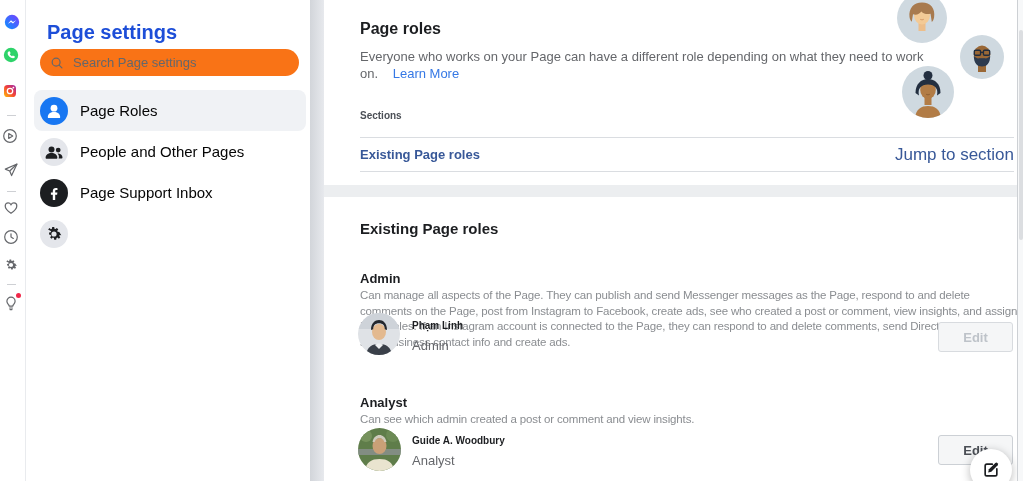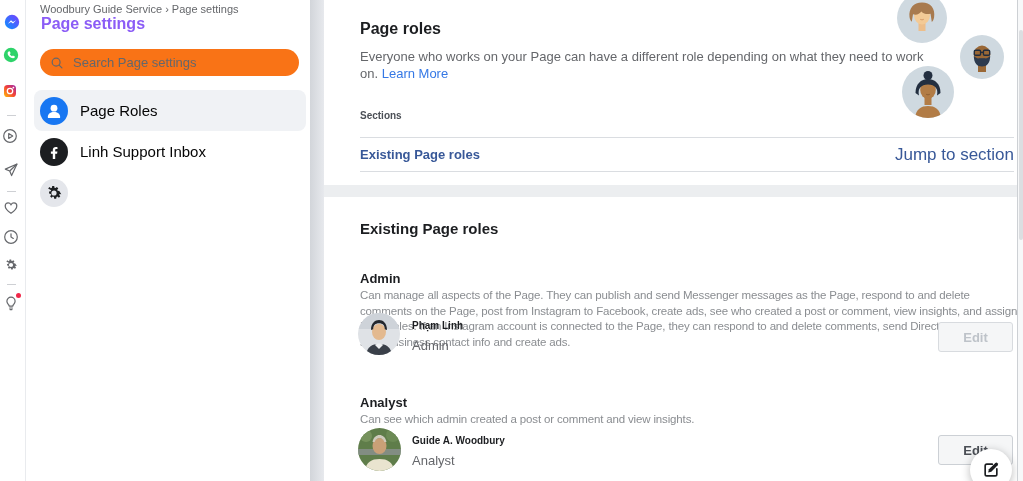--- a/index.html
+++ b/index.html
@@ -8,21 +8,21 @@
 
   
   .rail{position:absolute;left:0;top:0;width:25px;height:481px;background:#fff;border-right:1px solid #e9ebee;}
   .ric{position:absolute;width:16px;height:16px;color:#65676b;}
   .rdiv{position:absolute;left:7px;width:9px;height:1px;background:#ced0d4;}
   .badge-dot{position:absolute;right:-2px;top:-2px;width:5px;height:5px;border-radius:50%;background:#f02849;}
 
   
   .sidebar{position:absolute;left:26px;top:0;width:284px;height:481px;background:#fff;}
   .crumb{position:absolute;left:14px;top:3px;font-size:11px;color:#65676b;cursor:pointer;}
-  .sb-title{position:absolute;left:13px;top:13px;margin:2px;font-size:16px;font-weight:bold;color:#8b5cf6;}
+  .sb-title{position:absolute;left:13px;top:13px;margin:8px;font-size:20px;font-weight:bold;color:#1d4ed8;}
   .search{position:absolute;left:14px;top:49px;width:259px;height:27px;border-radius:14px;background:#f97316;
           display:flex;align-items:center;padding:0 10px;box-sizing:border-box;}
   .search svg{flex:0 0 auto;}
   .search input{border:0;outline:0;background:transparent;font-family:"Liberation Sans",sans-serif;
           font-size:13px;color:#050505;margin-left:7px;width:100%;}
   .search input::placeholder{color:#65676b;}
   .menu{position:absolute;left:0;top:90px;right:0;}
   .mi{height:41px;display:flex;align-items:center;margin:0 4px 0 8px;border-radius:8px;padding-left:6px;cursor:pointer;}
   .mi.selected{background:#f0f2f5;}
   .circ{width:28px;height:28px;border-radius:50%;background:#e4e6eb;display:flex;align-items:center;justify-content:center;flex:0 0 auto;}
@@ -31,21 +31,21 @@
   .lbl{margin-left:12px;font-size:15px;color:#050505;font-weight:500;}
 
   
   .gapstrip{position:absolute;left:310px;top:0;width:14px;height:481px;
             background:linear-gradient(to right,#d2d5da,#e7e9ed);}
 
   
   .main{position:absolute;left:324px;top:0;width:693px;height:481px;background:#fff;}
   .h1{position:absolute;left:36px;top:20px;margin:0;font-size:16px;font-weight:bold;color:#1c1e21;}
   .desc{position:absolute;left:36px;top:48px;width:578px;font-size:13px;line-height:17px;color:#65676b;}
-  .lm{color:#3578e5;text-decoration:none;cursor:pointer;}
+  .lm{color:#3578e5;text-decoration:none;cursor:pointer;margin-left:11px;}
   .sections{position:absolute;left:36px;top:110px;font-size:10px;font-weight:bold;color:#4b4f56;}
   .divider{position:absolute;left:36px;right:3px;height:1px;background:#dadde1;}
   .d1{top:137px;} .d2{top:171px;}
   .linkrow{position:absolute;left:36px;right:3px;top:138px;height:33px;display:flex;align-items:center;justify-content:space-between;}
   .slink{font-size:13px;font-weight:bold;color:#385898;text-decoration:none;cursor:pointer;}
   .jlink{font-size:17px;color:#385898;text-decoration:none;cursor:pointer;}
   .grayband{position:absolute;left:0;top:185px;width:693px;height:12px;background:#eceef0;}
 
   
   .deco{position:absolute;border-radius:50%;background:#cfd9e0;overflow:hidden;}
@@ -152,46 +152,56 @@
     <span class="ric" style="left:3px;top:295px;">
       <svg width="16" height="16" viewBox="0 0 16 16" fill="none" stroke="#65676b" stroke-width="1.2" stroke-linecap="round">
         <path d="M8 2.2 a4.1 4.1 0 0 1 4.1 4.1 c0 1.6-.8 2.4-1.5 3.2 -.5.5-.8 1-.9 1.6 H6.3 c-.1-.6-.4-1.1-.9-1.6 C4.7 8.7 3.9 7.9 3.9 6.3 A4.1 4.1 0 0 1 8 2.2 Z"></path>
         <path d="M6.6 13 h2.8 M7 14.6 h2"></path>
         </svg>
       <span class="badge-dot"></span>
     </span>
   </div>
 
   <div class="sidebar">
-    <div class="crumb">Woodbury Guide Service › Page settings</div>
     <h1 class="sb-title">Page settings</h1>
     <div class="search">
       <svg width="14" height="14" viewBox="0 0 16 16" fill="none" stroke="#65676b" stroke-width="1.4" stroke-linecap="round">
         <circle cx="7" cy="7" r="4.5"></circle>
           <path d="M10.4 10.4 L13.6 13.6"></path>
         </svg>
       <input type="text" placeholder="Search Page settings" style="">
     </div>
     <div class="menu">
       <div class="mi selected">
         <span class="circ blue">
           <svg width="20" height="20" viewBox="0 0 20 20" fill="#fff">
               <circle cx="10" cy="7.2" r="3.4"></circle>
             <path d="M3.8 16.2 c0-3.3 2.8-5.1 6.2-5.1 s6.2 1.8 6.2 5.1 c0 .5-.4.9-.9.9 H4.7 c-.5 0-.9-.4-.9-.9 Z"></path>
             </svg>
         </span>
         <span class="lbl">Page Roles</span>
       </div>
       <div class="mi">
+        <span class="circ">
+          <svg width="20" height="20" viewBox="0 0 20 20" fill="#1c1e21">
+              <circle cx="7.5" cy="7.6" r="3"></circle>
+            <path d="M1.6 15.8 c0-3 2.6-4.7 5.9-4.7 s5.9 1.7 5.9 4.7 c0 .6-.4 1-1 1 H2.6 c-.6 0-1-.4-1-1 Z"></path>
+            <circle cx="14.2" cy="8.1" r="2.4"></circle>
+            <path d="M14.4 11.5 c2.4.3 4.1 1.8 4.1 4 0 .5-.3.9-.8.9 h-3.1 c.2-.5.3-1 .3-1.6 0-1.3-.5-2.5-1.4-3.3 .3 0 .6 0 .9 0 Z"></path>
+            </svg>
+        </span>
+        <span class="lbl">People and Other Pages</span>
+      </div>
+      <div class="mi">
         <span class="circ dark">
           <svg width="20" height="20" viewBox="0 0 20 20">
             <path fill="#fff" d="M11.2 17 v-5.2 h1.9 l.3-2.2 h-2.2 V8.2 c0-.6.2-1.1 1.1-1.1 h1.2 V5.2 c-.2 0-.9-.1-1.7-.1 -1.8 0-3 1.1-3 3 v1.5 H6.9 v2.2 h1.9 V17 Z"></path>
             </svg>
         </span>
-        <span class="lbl">Linh Support Inbox</span>
+        <span class="lbl">Page Support Inbox</span>
       </div>
       <div class="mi">
         <span class="circ">
           <svg width="20" height="20" viewBox="0 0 20 20">
             <path fill="#1c1e21" fill-rule="evenodd" d="M17.3 11.2l-1.7-.3a5.7 5.7 0 0 1-.4 1l1.1 1.4-1.4 1.4-1.4-1.1a5.7 5.7 0 0 1-1 .4l-.3 1.7h-2l-.3-1.7a5.7 5.7 0 0 1-1-.4l-1.4 1.1-1.4-1.4 1.1-1.4a5.7 5.7 0 0 1-.4-1l-1.7-.3v-2l1.7-.3a5.7 5.7 0 0 1 .4-1L4.1 5.5 5.5 4.1l1.4 1.1a5.7 5.7 0 0 1 1-.4L8.2 3h2l.3 1.7a5.7 5.7 0 0 1 1 .4l1.4-1.1 1.4 1.4-1.1 1.4a5.7 5.7 0 0 1 .4 1l1.7.3ZM10 12.6a2.6 2.6 0 1 1 0-5.2 2.6 2.6 0 0 1 0 5.2Z"></path>
             </svg>
         </span>
       </div>
     </div>
   </div>

